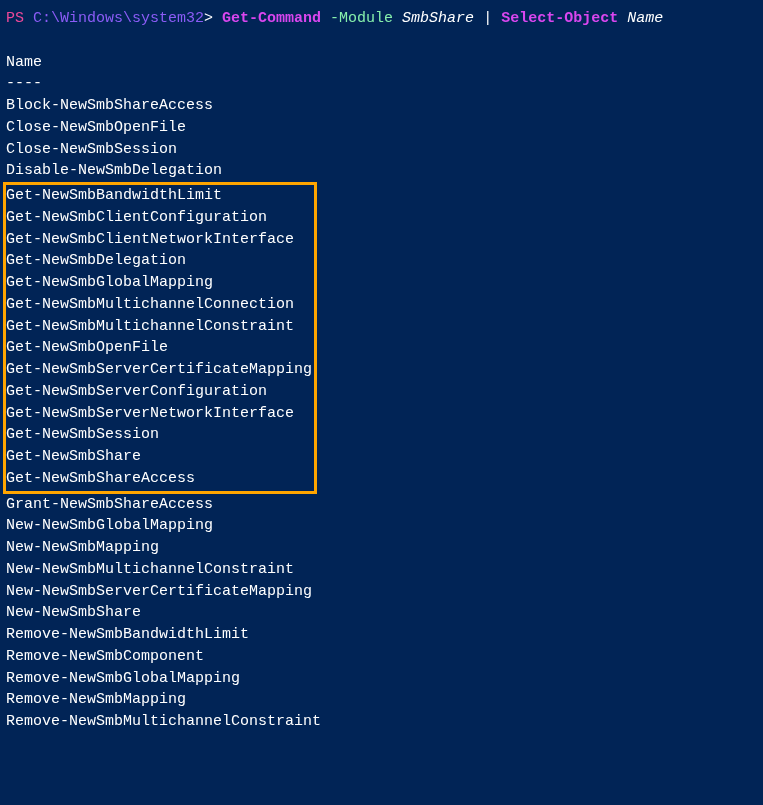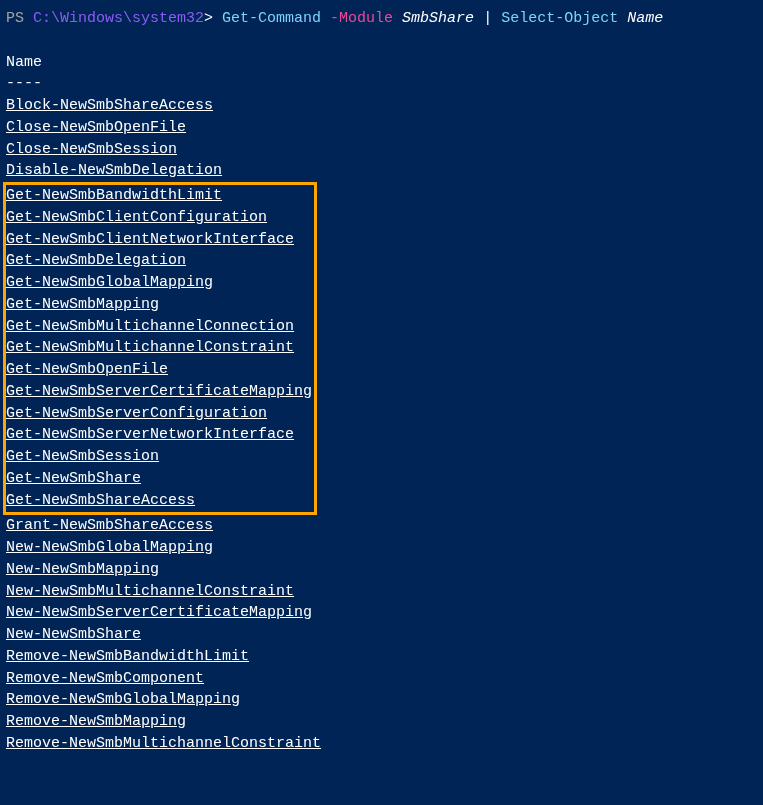--- a/index.html
+++ b/index.html
@@ -15,54 +15,54 @@
       padding: 8px 6px;
       width: 763px;
       height: 805px;
       overflow: hidden;
       line-height: 1.45;
     }
     .prompt-line {
       white-space: pre;
     }
     .prompt-prefix {
-      color: #a3a3a3;
+      color: #ec4899;
     }
     .prompt-path {
       color: #8b5cf6;
     }
     .prompt-caret {
       color: #ffffff;
     }
     .cmdlet {
-      color: #7dd3fc;
+      color: #d946ef;
+      font-weight: bold;
     }
     .parameter {
-      color: #ec4899;
+      color: #86efac;
     }
     .argument {
       color: #ffffff;
       font-style: italic;
     }
     .pipe {
       color: #ffffff;
     }
     .blank-line {
       height: 1.45em;
     }
     .header {
       color: #ffffff;
     }
     .divider {
       color: #ffffff;
     }
     .output-line {
       color: #ffffff;
       white-space: pre;
-      text-decoration: underline;
     }
     .highlight-box {
       border: 3px solid #ffa500;
       display: inline-block;
       padding: 0px 2px 1px 0px;
       margin-left: -3px;
     }
   </style>
 </head>
 <body>
@@ -83,21 +83,20 @@
     <div class="output-line">Disable-NewSmbDelegation</div>
   </div>
 
 <div class="highlight-box">
   <div id="output-highlighted">
       <div class="output-line">Get-NewSmbBandwidthLimit</div>
       <div class="output-line">Get-NewSmbClientConfiguration</div>
       <div class="output-line">Get-NewSmbClientNetworkInterface</div>
       <div class="output-line">Get-NewSmbDelegation</div>
       <div class="output-line">Get-NewSmbGlobalMapping</div>
-      <div class="output-line">Get-NewSmbMapping</div>
       <div class="output-line">Get-NewSmbMultichannelConnection</div>
       <div class="output-line">Get-NewSmbMultichannelConstraint</div>
       <div class="output-line">Get-NewSmbOpenFile</div>
       <div class="output-line">Get-NewSmbServerCertificateMapping</div>
       <div class="output-line">Get-NewSmbServerConfiguration</div>
       <div class="output-line">Get-NewSmbServerNetworkInterface</div>
       <div class="output-line">Get-NewSmbSession</div>
       <div class="output-line">Get-NewSmbShare</div>
       <div class="output-line">Get-NewSmbShareAccess</div>
     </div>

